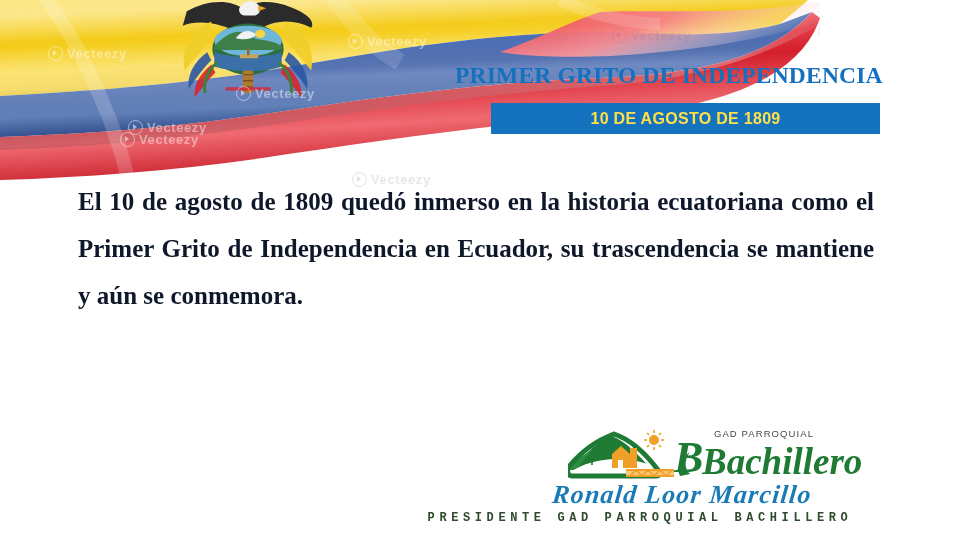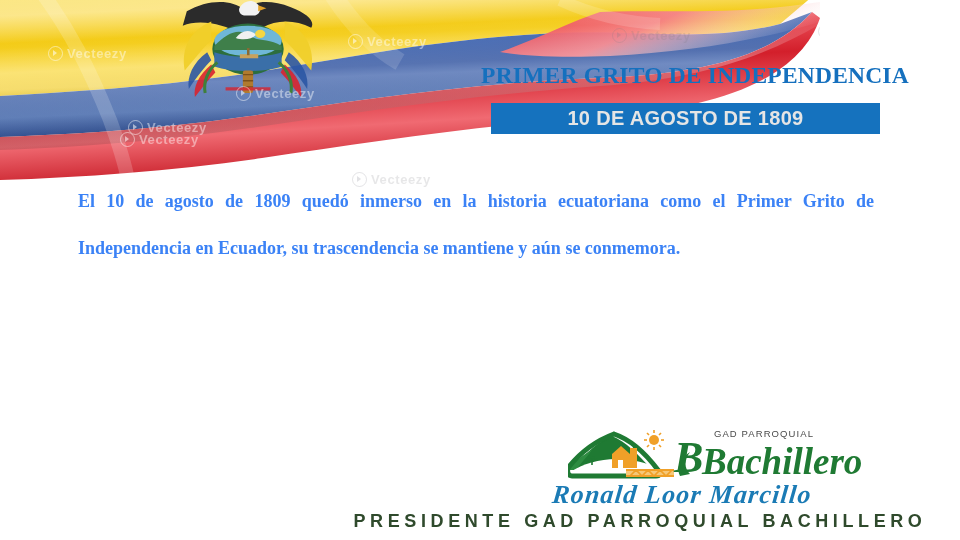--- a/index.html
+++ b/index.html
@@ -61,55 +61,54 @@
   }
   .wm-dark { color: rgba(120,120,130,0.18); }
   .wm-dark .wm-badge { border-color: rgba(120,120,130,0.2); }
   .wm-dark .wm-badge::after { border-left-color: rgba(120,120,130,0.22); }
 
   
   .headline {
     position: absolute;
     left: 455px; top: 62px;
     width: 480px;
-    text-align: center;
     color: #1570be;
     font-family: "Liberation Serif", serif;
     font-weight: 700;
     font-size: 23.5px;
     letter-spacing: 0.2px;
     white-space: nowrap;
   }
   .date-banner {
     position: absolute;
     left: 491px; top: 103px;
     width: 389px; height: 31px;
     background: #1572be;
     display: flex;
     align-items: center;
     justify-content: center;
   }
   .date-banner span {
-    color: #e5e5e5;
+    color: #fde047;
     font-family: "Liberation Sans", sans-serif;
     font-weight: 700;
-    font-size: 20px;
+    font-size: 16px;
     letter-spacing: 0.3px;
     white-space: nowrap;
   }
 
   
   .body-copy {
     position: absolute;
     left: 78px; top: 178px;
     width: 796px;
-    color: #3b82f6;
+    color: #0f172a;
     font-family: "Liberation Serif", serif;
     font-weight: 700;
-    font-size: 18px;
+    font-size: 25px;
     line-height: 47px;
   }
   .para { margin: 0; text-align: justify; }
   .spacer { height: 47px; }
 
   
   .justify-block { text-align: justify; text-align-last: left; }
 
   
   .logo-block {
@@ -132,23 +131,23 @@
     letter-spacing: 1.2px;
     white-space: nowrap;
     transform: skewX(-6deg);
   }
   .role-caption {
     position: absolute;
     left: 330px; top: 511px;
     width: 620px;
     text-align: center;
     color: #2f4a2c;
-    font-family: Liberation Sans, sans-serif;
-    font-weight: 700;
-    font-size: 18px;
+    font-family: Liberation Mono, monospace;
+    font-weight: 700;
+    font-size: 12px;
     letter-spacing: 4.6px;
     white-space: nowrap;
   }
 </style>
 </head>
 <body>
 
 <div id="slide">
 
   <div class="flag-wrap">

